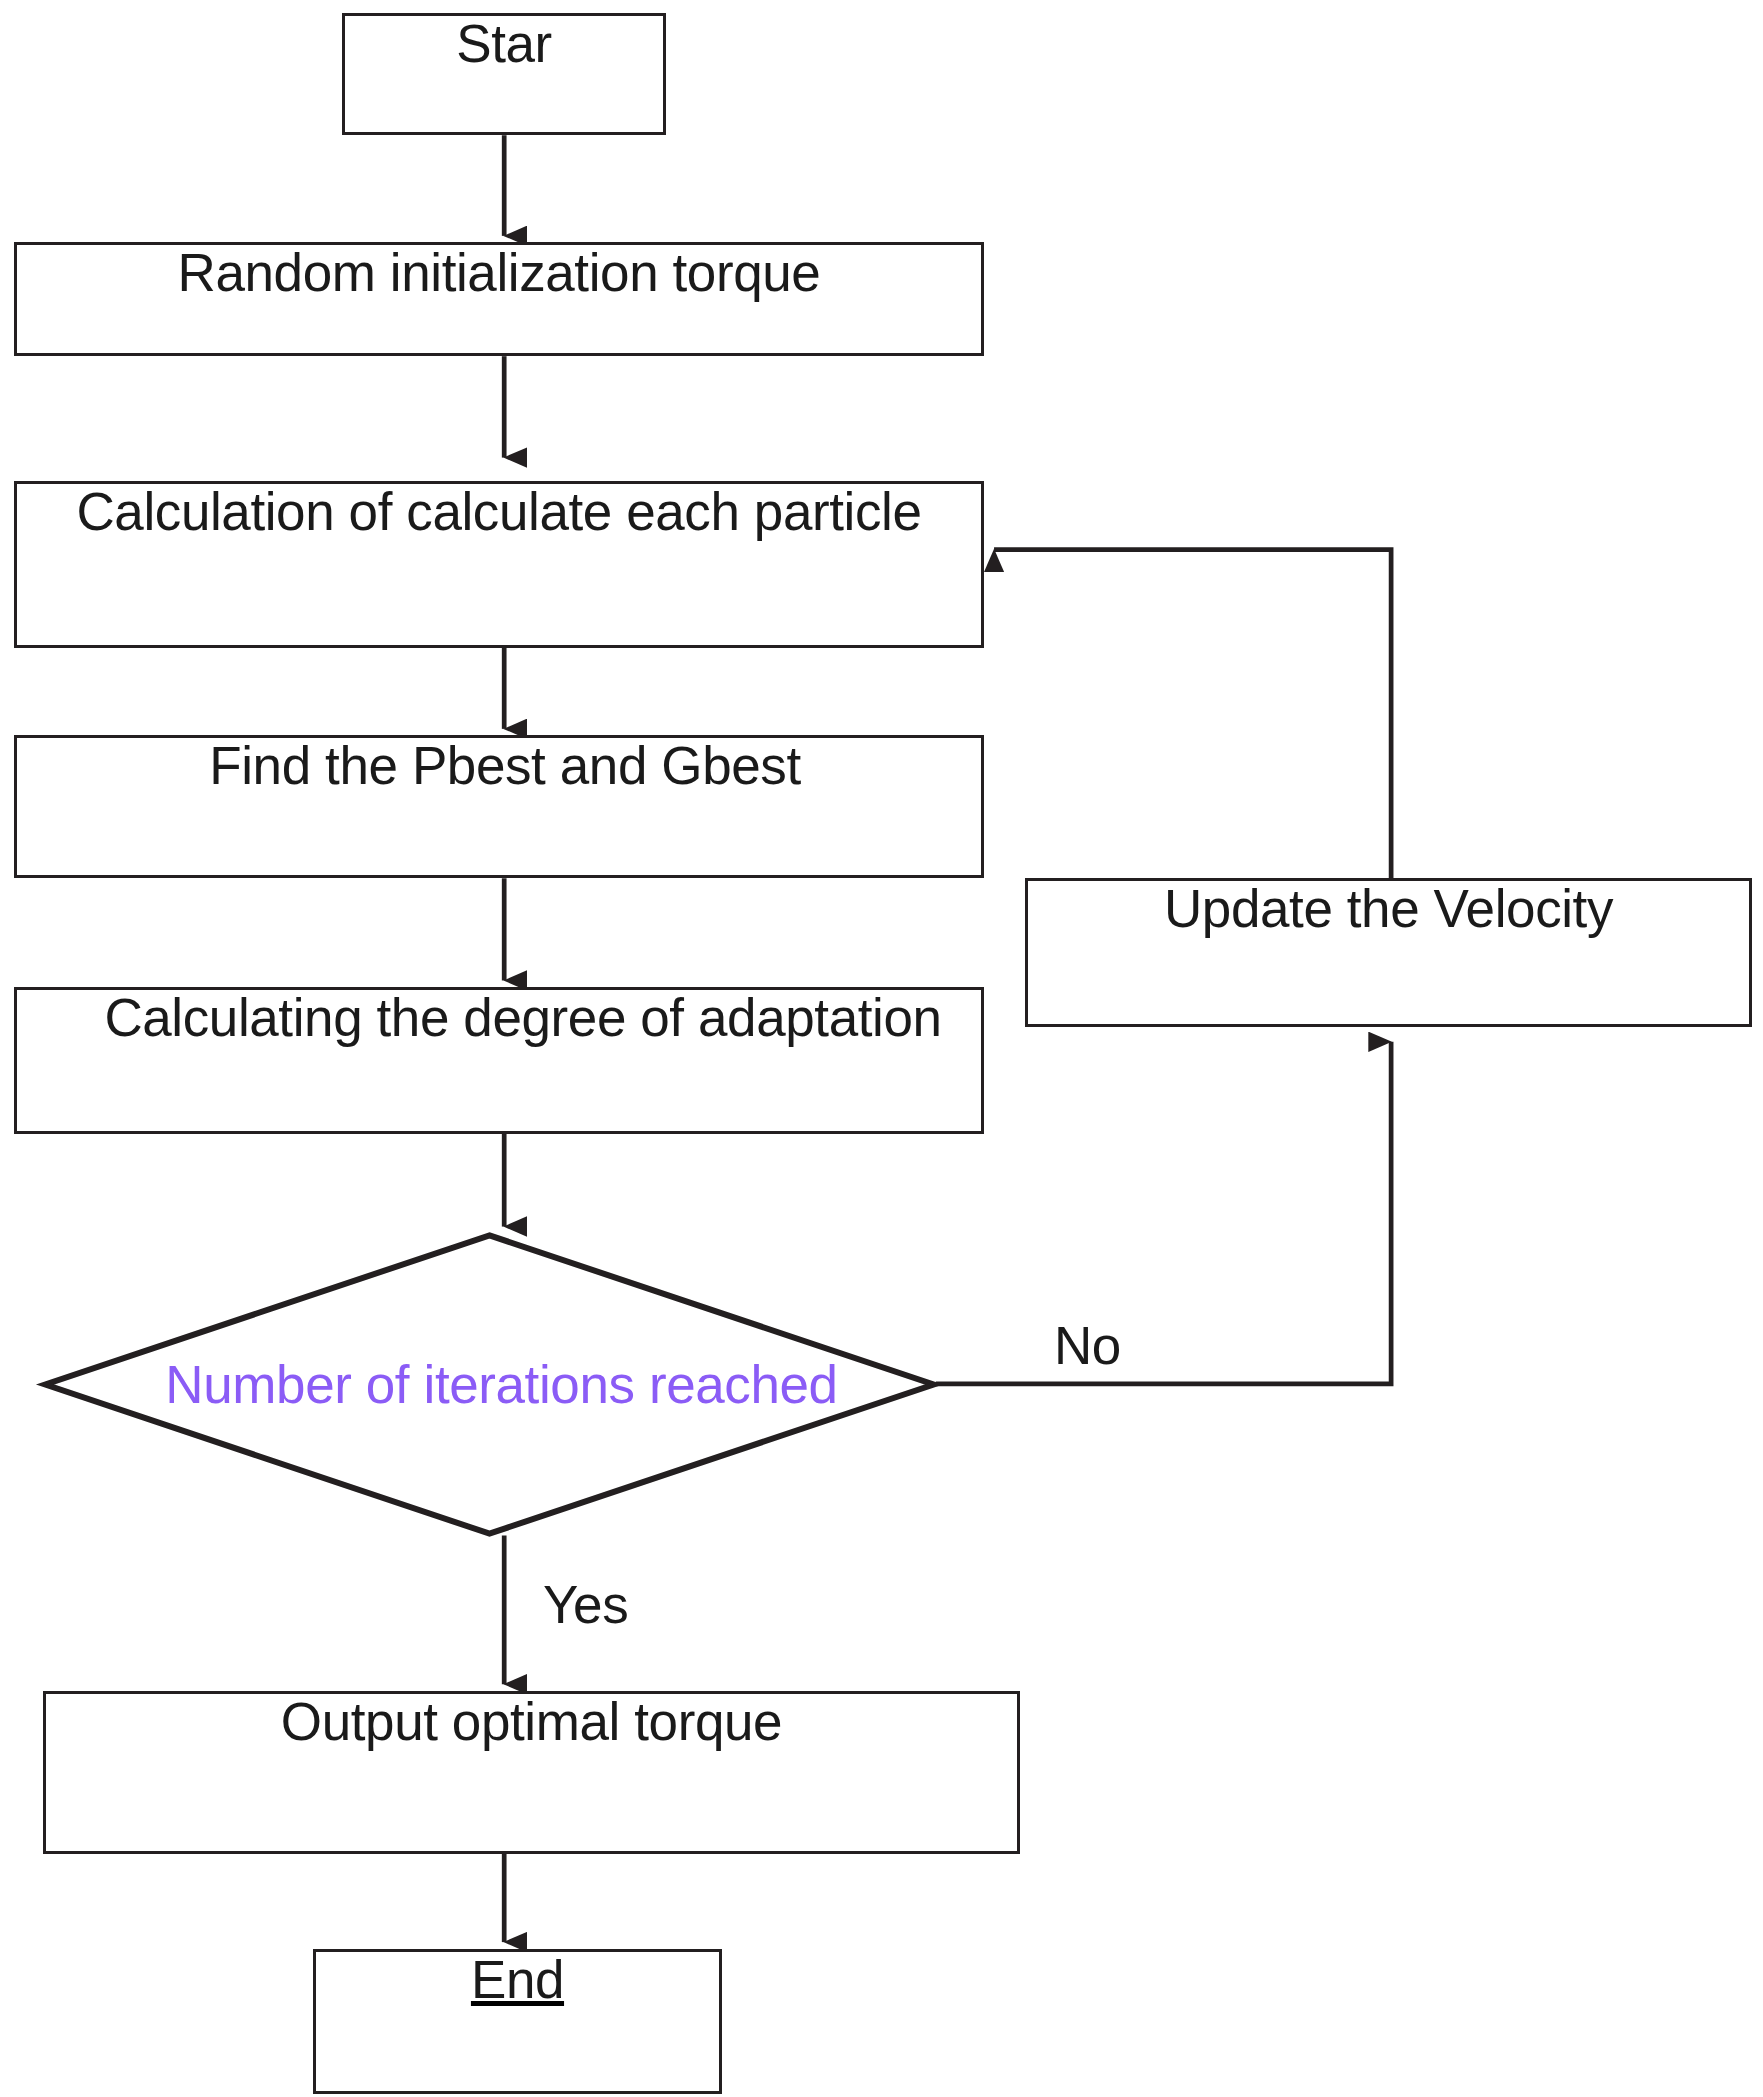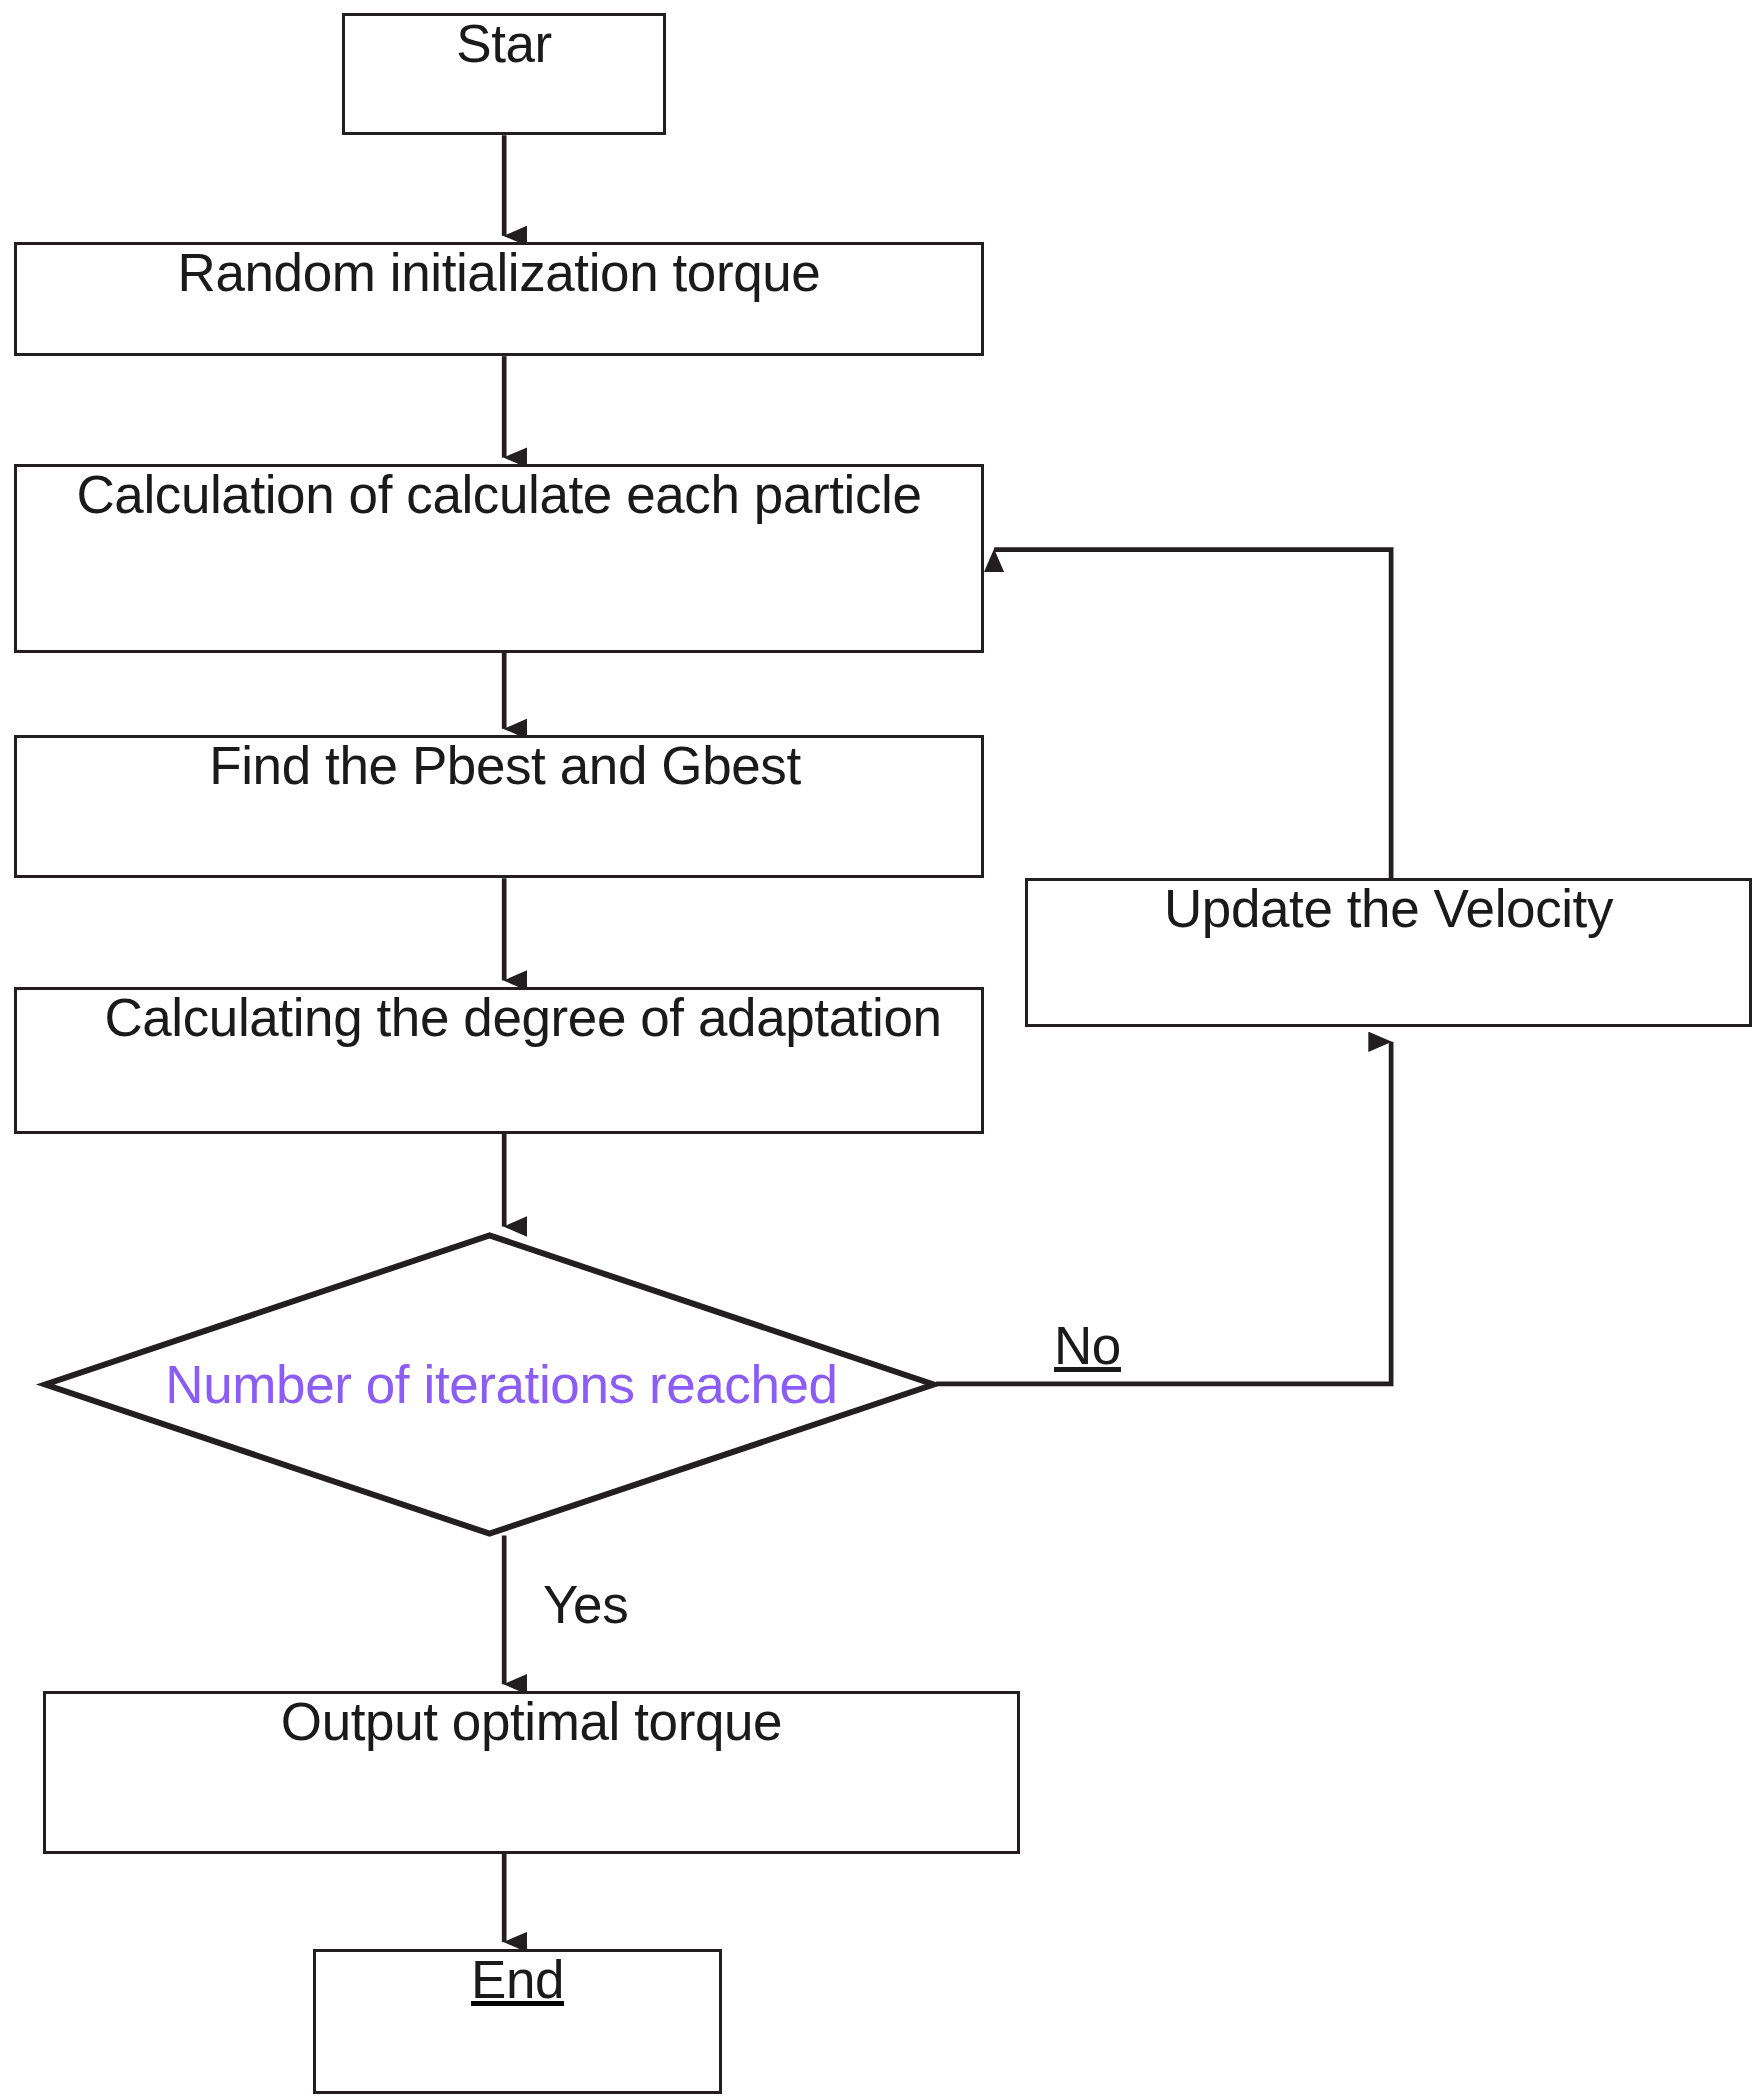--- a/index.html
+++ b/index.html
@@ -32,21 +32,21 @@
     font-size: 53px;
     line-height: 1.05;
     color: #1a1a1a;
     letter-spacing: -0.4px;
     white-space: nowrap;
     padding: 0 7.9px;
   }
   
   #node-start        { left: 342px;  top: 13.4px;   width: 324px;  height: 122px; }
   #node-init         { left: 14px;   top: 242px;  width: 970px; height: 114px; }
-  #node-calc         { left: 14px;   top: 464px;  width: 970px; height: 189px; }
+  #node-calc         { left: 14px;   top: 481px;  width: 970px; height: 167px; }
   #node-findbest     { left: 14px;   top: 735px;  width: 970px; height: 143px; padding-left: 12px; }
   #node-adapt        { left: 14px;   top: 987px; width: 970px; height: 147px; padding-left: 48px; }
   #node-velocity     { left: 1025px; top: 878px; width: 727px;  height: 149px; }
   #node-output       { left: 43px;   top: 1691px; width: 977px; height: 163px; }
   #node-end          { left: 313px;  top: 1949px; width: 409px;  height: 145px; text-decoration: underline; }
 
   
   #node-decision {
     position: absolute;
     left: 43px;
@@ -90,21 +90,21 @@
 
   
   .edge-label {
     position: absolute;
     font-family: "Liberation Sans", sans-serif;
     font-size: 53px;
     color: #1a1a1a;
     white-space: nowrap;
     letter-spacing: -0.4px;
   }
-  #label-no  { left: 1054px; top: 1315px; text-decoration: underline; }
+  #label-no  { left: 1054px; top: 1315px; }
   #label-yes { left: 543px;  top: 1574px; }
 </style>
 </head>
 <body>
 
 <div id="canvas">
 
   <svg id="connectors" viewBox="0 0 2243 2667" xmlns="http://www.w3.org/2000/svg">
     <defs>
       <marker id="arrowDown" markerWidth="26" markerHeight="30" refX="13" refY="29" orient="auto" markerUnits="userSpaceOnUse">

